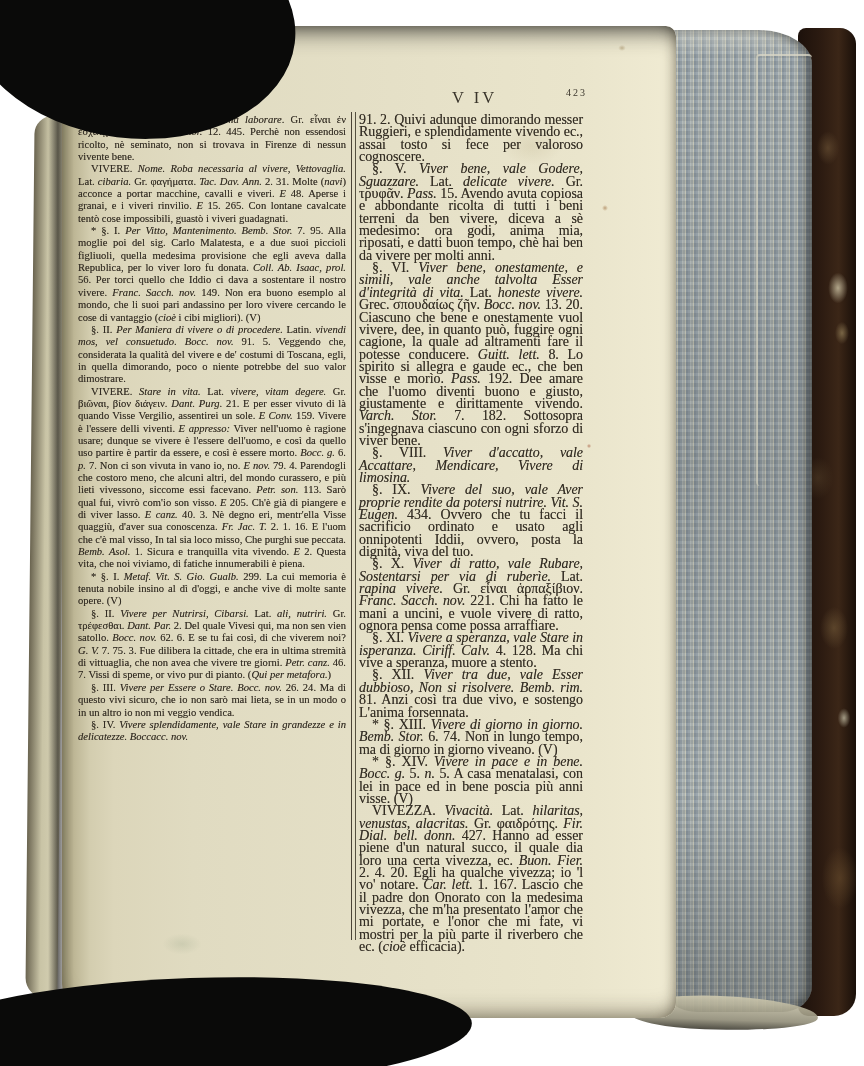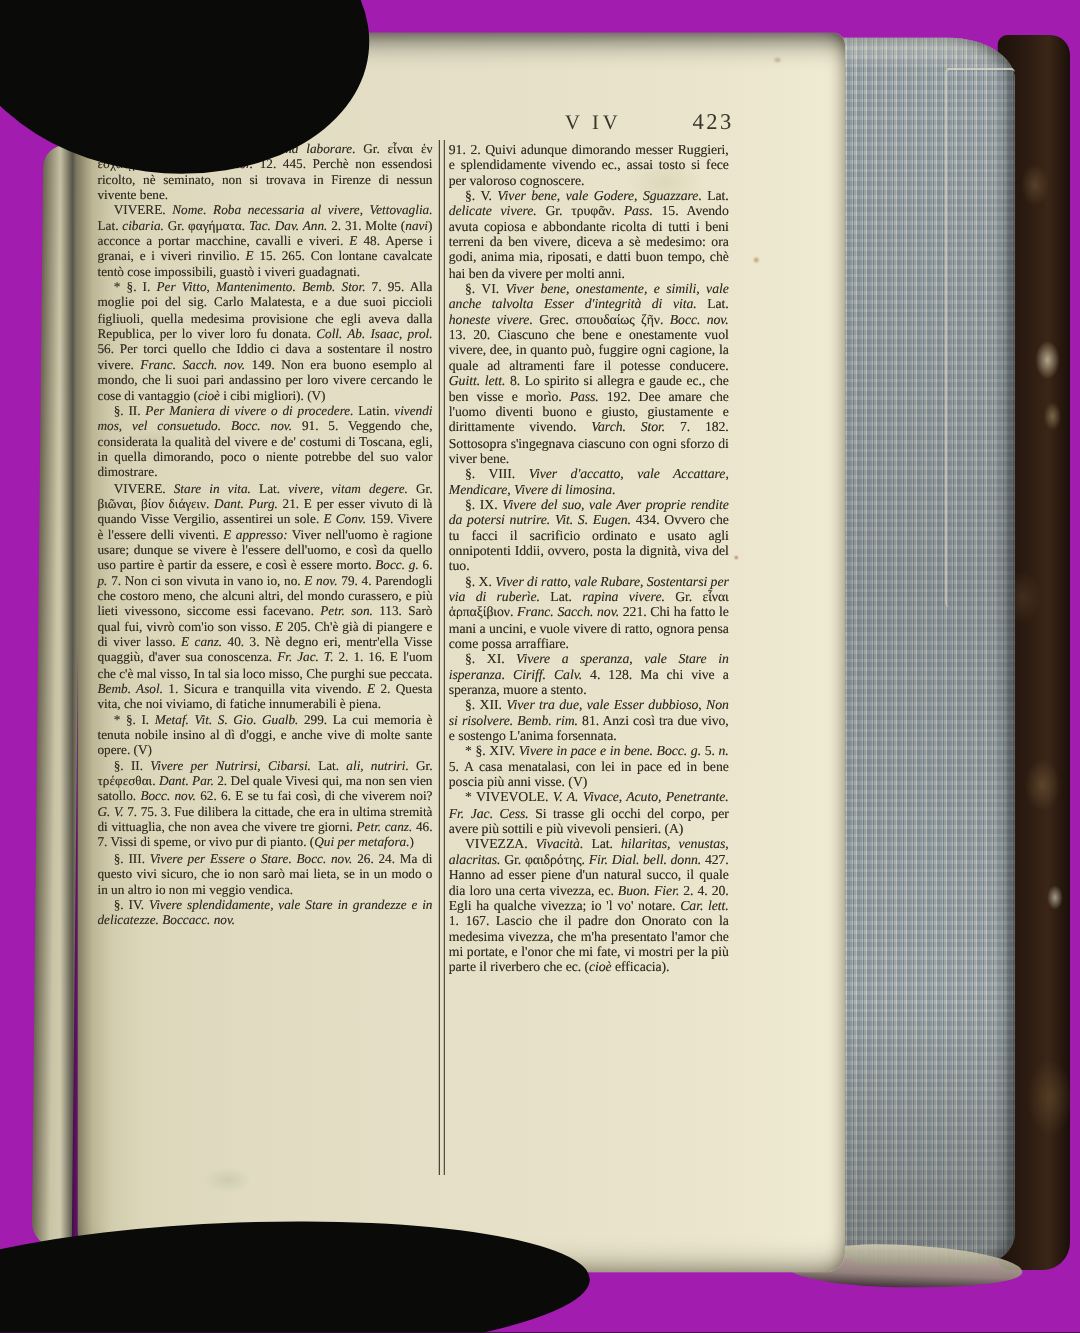--- a/index.html
+++ b/index.html
@@ -1,18 +1,18 @@
 <!DOCTYPE html>
 <html lang="it"><head>
 <meta charset="utf-8">
 <style>
   html,body{margin:0;padding:0;background:#090908;}
   body{width:864px;height:1066px;overflow:hidden;position:relative;
        font-family:"Liberation Serif","DejaVu Serif",serif;}
-  .scene{position:absolute;inset:0;background:#a21caf;}
+  .scene{position:absolute;inset:0;background:#ffffff;}
 
   
   .cover{position:absolute;left:798px;top:28px;width:58px;height:988px;
     border-radius:8px 16px 22px 10px;
     background-image:
       radial-gradient(14px 22px at 40px 260px, rgba(198,188,158,.85), transparent 70%),
       radial-gradient(10px 16px at 44px 305px, rgba(150,130,90,.7), transparent 70%),
       radial-gradient(9px 14px at 46px 690px, rgba(200,195,170,.75), transparent 70%),
       radial-gradient(20px 30px at 36px 600px, rgba(120,95,60,.55), transparent 70%),
       radial-gradient(16px 24px at 30px 120px, rgba(110,85,55,.6), transparent 70%),
@@ -64,27 +64,27 @@
     background:#0a0a09;border-radius:50%;transform:rotate(7deg);}
   .corner-bl{position:absolute;left:-150px;top:952px;width:560px;height:110px;
     background:#0a0a09;border-radius:50%;transform:rotate(-2deg);}
 
   
   .runhead{position:absolute;top:62px;text-align:center;font-size:16.5px;
     letter-spacing:3px;color:#3a352b;}
   .runhead-left{left:16px;width:268px;}
   .runhead-right{left:300px;width:225px;}
   .pagenum{position:absolute;top:61px;left:455px;width:70px;text-align:right;
-    font-size:18px;letter-spacing:2px;color:#3a352b;}
+    font-size:10px;letter-spacing:2px;color:#3a352b;}
   .divider{position:absolute;left:289px;top:86px;height:828px;width:3px;
     border-left:1.2px solid #4a4336;border-right:1.2px solid #55503f;}
   .col{position:absolute;top:88px;text-align:justify;color:#322d24;
     text-shadow:0 0 .45px rgba(60,48,35,.55);}
   .col-left{left:16px;width:268px;font-size:10.6px;line-height:12.35px;}
-  .col-right{left:297px;width:224px;font-size:11px;line-height:12.35px;letter-spacing:-.05px;}
+  .col-right{left:297px;width:224px;font-size:14px;line-height:12.35px;letter-spacing:-.05px;}
   .para{margin:0;}
   .para.indent{text-indent:13px;}
   .it{font-style:italic;}
 </style>
 </head>
 <body>
 
 <div class="scene">
   <div class="cover"></div>
   <div class="fore-edge">
@@ -113,21 +113,21 @@
     <div class="divider"></div>
     <div class="col col-right">
         <div class="para"><span>91. 2. Quivi adunque dimorando messer Ruggieri, e splendidamente vivendo ec., assai tosto si fece per valoroso cognoscere.</span></div>
         <div class="para indent"><span>§. V. </span><span class="it">Viver bene, vale Godere, Sguazzare.</span><span> Lat. </span><span class="it">delicate vivere.</span><span> Gr. τρυφᾶν. </span><span class="it">Pass.</span><span> 15. Avendo avuta copiosa e abbondante ricolta di tutti i beni terreni da ben vivere, diceva a sè medesimo: ora godi, anima mia, riposati, e datti buon tempo, chè hai ben da vivere per molti anni.</span></div>
         <div class="para indent"><span>§. VI. </span><span class="it">Viver bene, onestamente, e simili, vale anche talvolta Esser d'integrità di vita.</span><span> Lat. </span><span class="it">honeste vivere.</span><span> Grec. σπουδαίως ζῆν. </span><span class="it">Bocc. nov.</span><span> 13. 20. Ciascuno che bene e onestamente vuol vivere, dee, in quanto può, fuggire ogni cagione, la quale ad altramenti fare il potesse conducere. </span><span class="it">Guitt. lett.</span><span> 8. Lo spirito si allegra e gaude ec., che ben visse e morìo. </span><span class="it">Pass.</span><span> 192. Dee amare che l'uomo diventi buono e giusto, giustamente e dirittamente vivendo. </span><span class="it">Varch. Stor.</span><span> 7. 182. Sottosopra s'ingegnava ciascuno con ogni sforzo di viver bene.</span></div>
         <div class="para indent"><span>§. VIII. </span><span class="it">Viver d'accatto, vale Accattare, Mendicare, Vivere di limosina.</span></div>
         <div class="para indent"><span>§. IX. </span><span class="it">Vivere del suo, vale Aver proprie rendite da potersi nutrire. Vit. S. Eugen.</span><span> 434. Ovvero che tu facci il sacrificio ordinato e usato agli onnipotenti Iddii, ovvero, posta la dignità, viva del tuo.</span></div>
         <div class="para indent"><span>§. X. </span><span class="it">Viver di ratto, vale Rubare, Sostentarsi per via di ruberìe.</span><span> Lat. </span><span class="it">rapina vivere.</span><span> Gr. εἶναι ἁρπαξίβιον. </span><span class="it">Franc. Sacch. nov.</span><span> 221. Chi ha fatto le mani a uncini, e vuole vivere di ratto, ognora pensa come possa arraffiare.</span></div>
         <div class="para indent"><span>§. XI. </span><span class="it">Vivere a speranza, vale Stare in isperanza. Ciriff. Calv.</span><span> 4. 128. Ma chi vive a speranza, muore a stento.</span></div>
         <div class="para indent"><span>§. XII. </span><span class="it">Viver tra due, vale Esser dubbioso, Non si risolvere. Bemb. rim.</span><span> 81. Anzi così tra due vivo, e sostengo L'anima forsennata.</span></div>
+        <div class="para indent"><span>* §. XIII. </span><span class="it">Vivere di giorno in giorno. Bemb. Stor.</span><span> 6. 74. Non in lungo tempo, ma di giorno in giorno viveano. (V)</span></div>
         <div class="para indent"><span>* §. XIV. </span><span class="it">Vivere in pace e in bene. Bocc. g.</span><span> 5. </span><span class="it">n.</span><span> 5. A casa menatalasi, con lei in pace ed in bene poscia più anni visse. (V)</span></div>
-        <div class="para indent"><span>* VIVEVOLE. </span><span class="it">V. A. Vivace, Acuto, Penetrante. Fr. Jac. Cess.</span><span> Si trasse gli occhi del corpo, per avere più sottili e più vivevoli pensieri. (A)</span></div>
         <div class="para indent"><span>VIVEZZA. </span><span class="it">Vivacità.</span><span> Lat. </span><span class="it">hilaritas, venustas, alacritas.</span><span> Gr. φαιδρότης. </span><span class="it">Fir. Dial. bell. donn.</span><span> 427. Hanno ad esser piene d'un natural succo, il quale dia loro una certa vivezza, ec. </span><span class="it">Buon. Fier.</span><span> 2. 4. 20. Egli ha qualche vivezza; io 'l vo' notare. </span><span class="it">Car. lett.</span><span> 1. 167. Lascio che il padre don Onorato con la medesima vivezza, che m'ha presentato l'amor che mi portate, e l'onor che mi fate, vi mostri per la più parte il riverbero che ec. (</span><span class="it">cioè</span><span> efficacia).</span></div>
       </div>
 
     <div class="corner-tl"></div>
     <div class="corner-bl"></div>
   </div>
 </div>
 
 </body></html>

